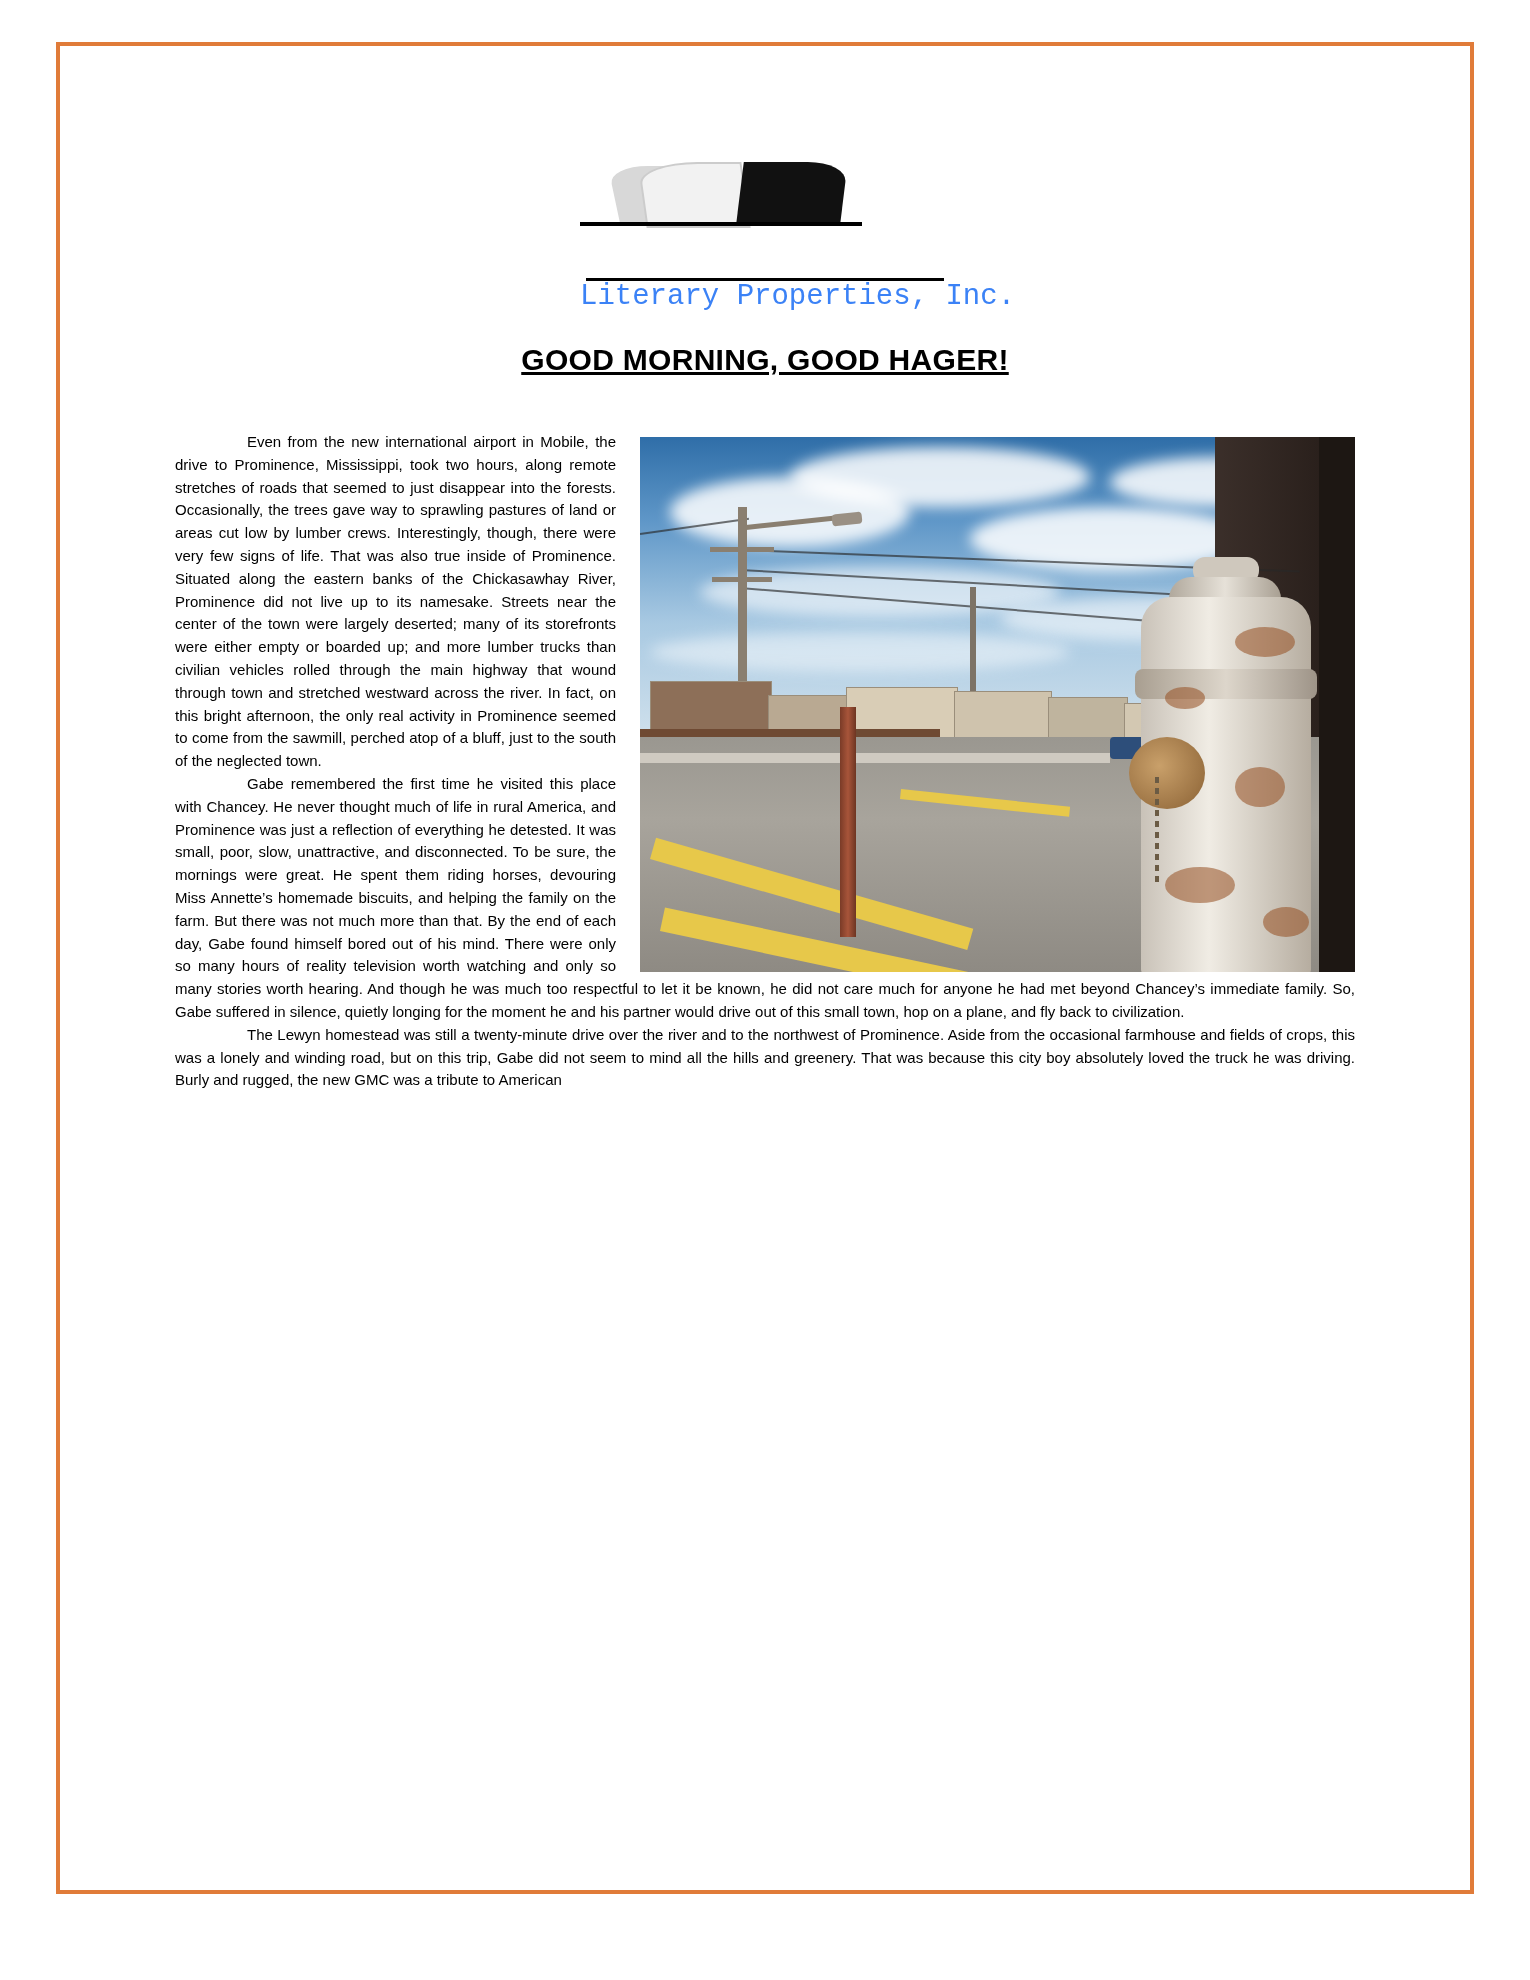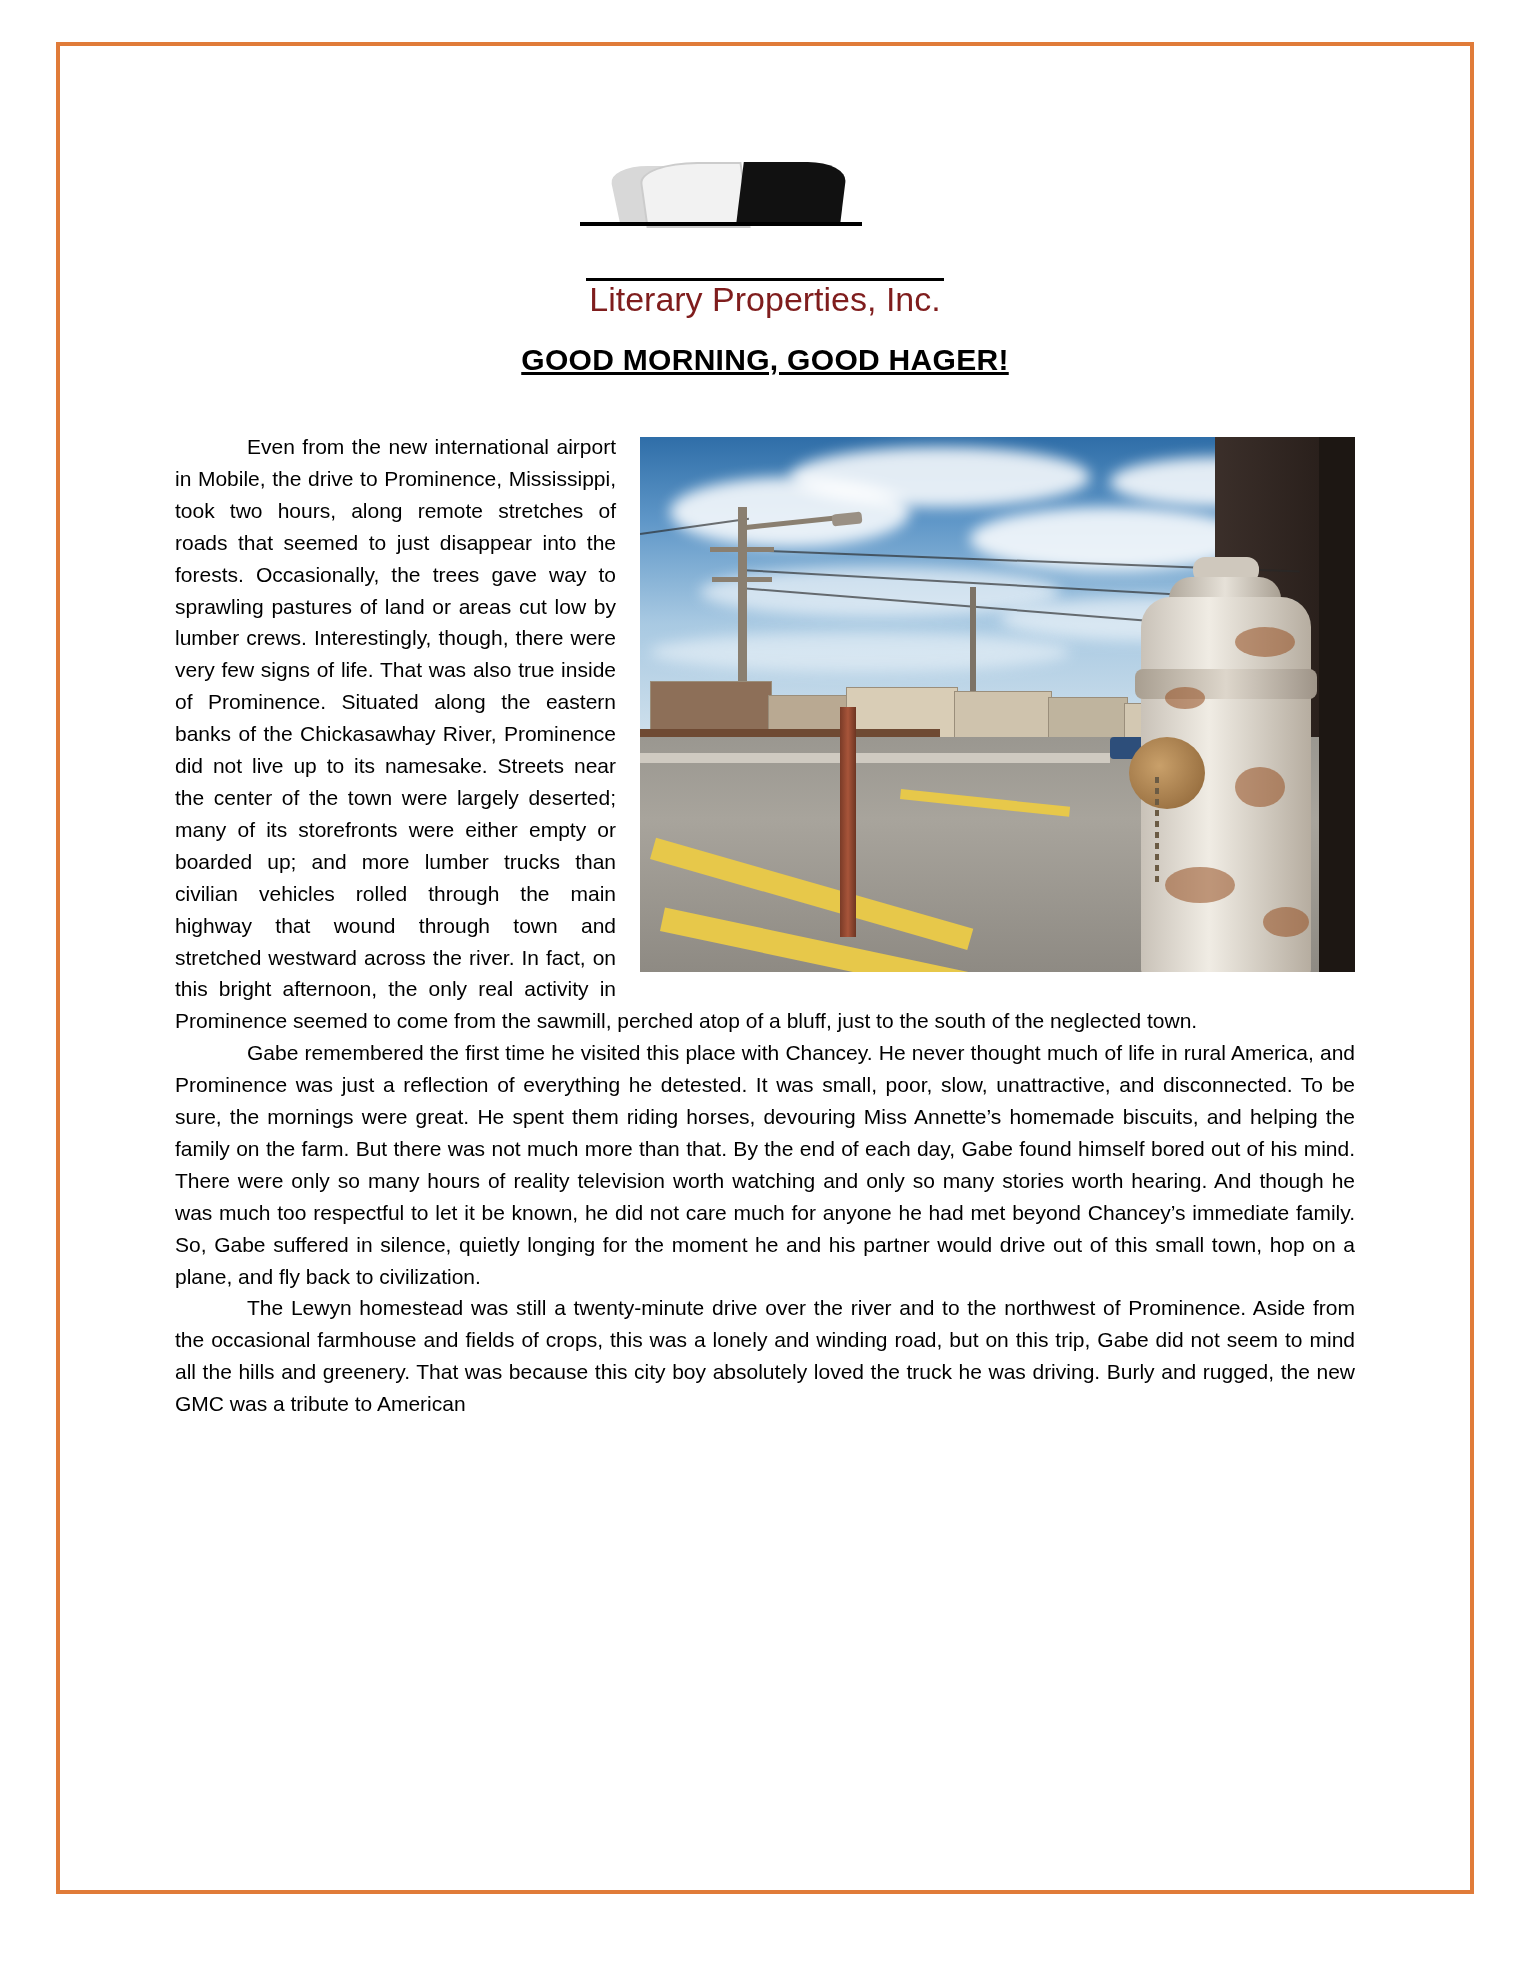--- a/index.html
+++ b/index.html
@@ -106,23 +106,23 @@
     letter-spacing: 2px;
     color: #111111;
     white-space: nowrap;
   }
   .logo-sub {
     position: absolute;
     left: 0;
     top: 120px;
     width: 370px;
     text-align: center;
-    font-family: Liberation Sans, sans-serif;
-    font-size: 34px;
-    color: #7f1d1d;
+    font-family: Liberation Mono, monospace;
+    font-size: 29px;
+    color: #3b82f6;
     white-space: nowrap;
   }
   .logo-rule2 {
     position: absolute;
     left: 6px;
     top: 118px;
     width: 358px;
     height: 3px;
     background: #000000;
   }
@@ -139,21 +139,21 @@
   .doc-subtitle {
     margin-top: 28px;
     text-align: center;
     font-size: 21px;
     font-weight: bold;
   }
 
   
   .body-text {
     margin-top: 54px;
-    font-size: 21px;
+    font-size: 15px;
     line-height: 1.52;
     text-align: justify;
   }
   .indent {
     text-indent: 72px;
   }
   p {
     margin: 0 0 0 0;
   }
   .para-gap {

